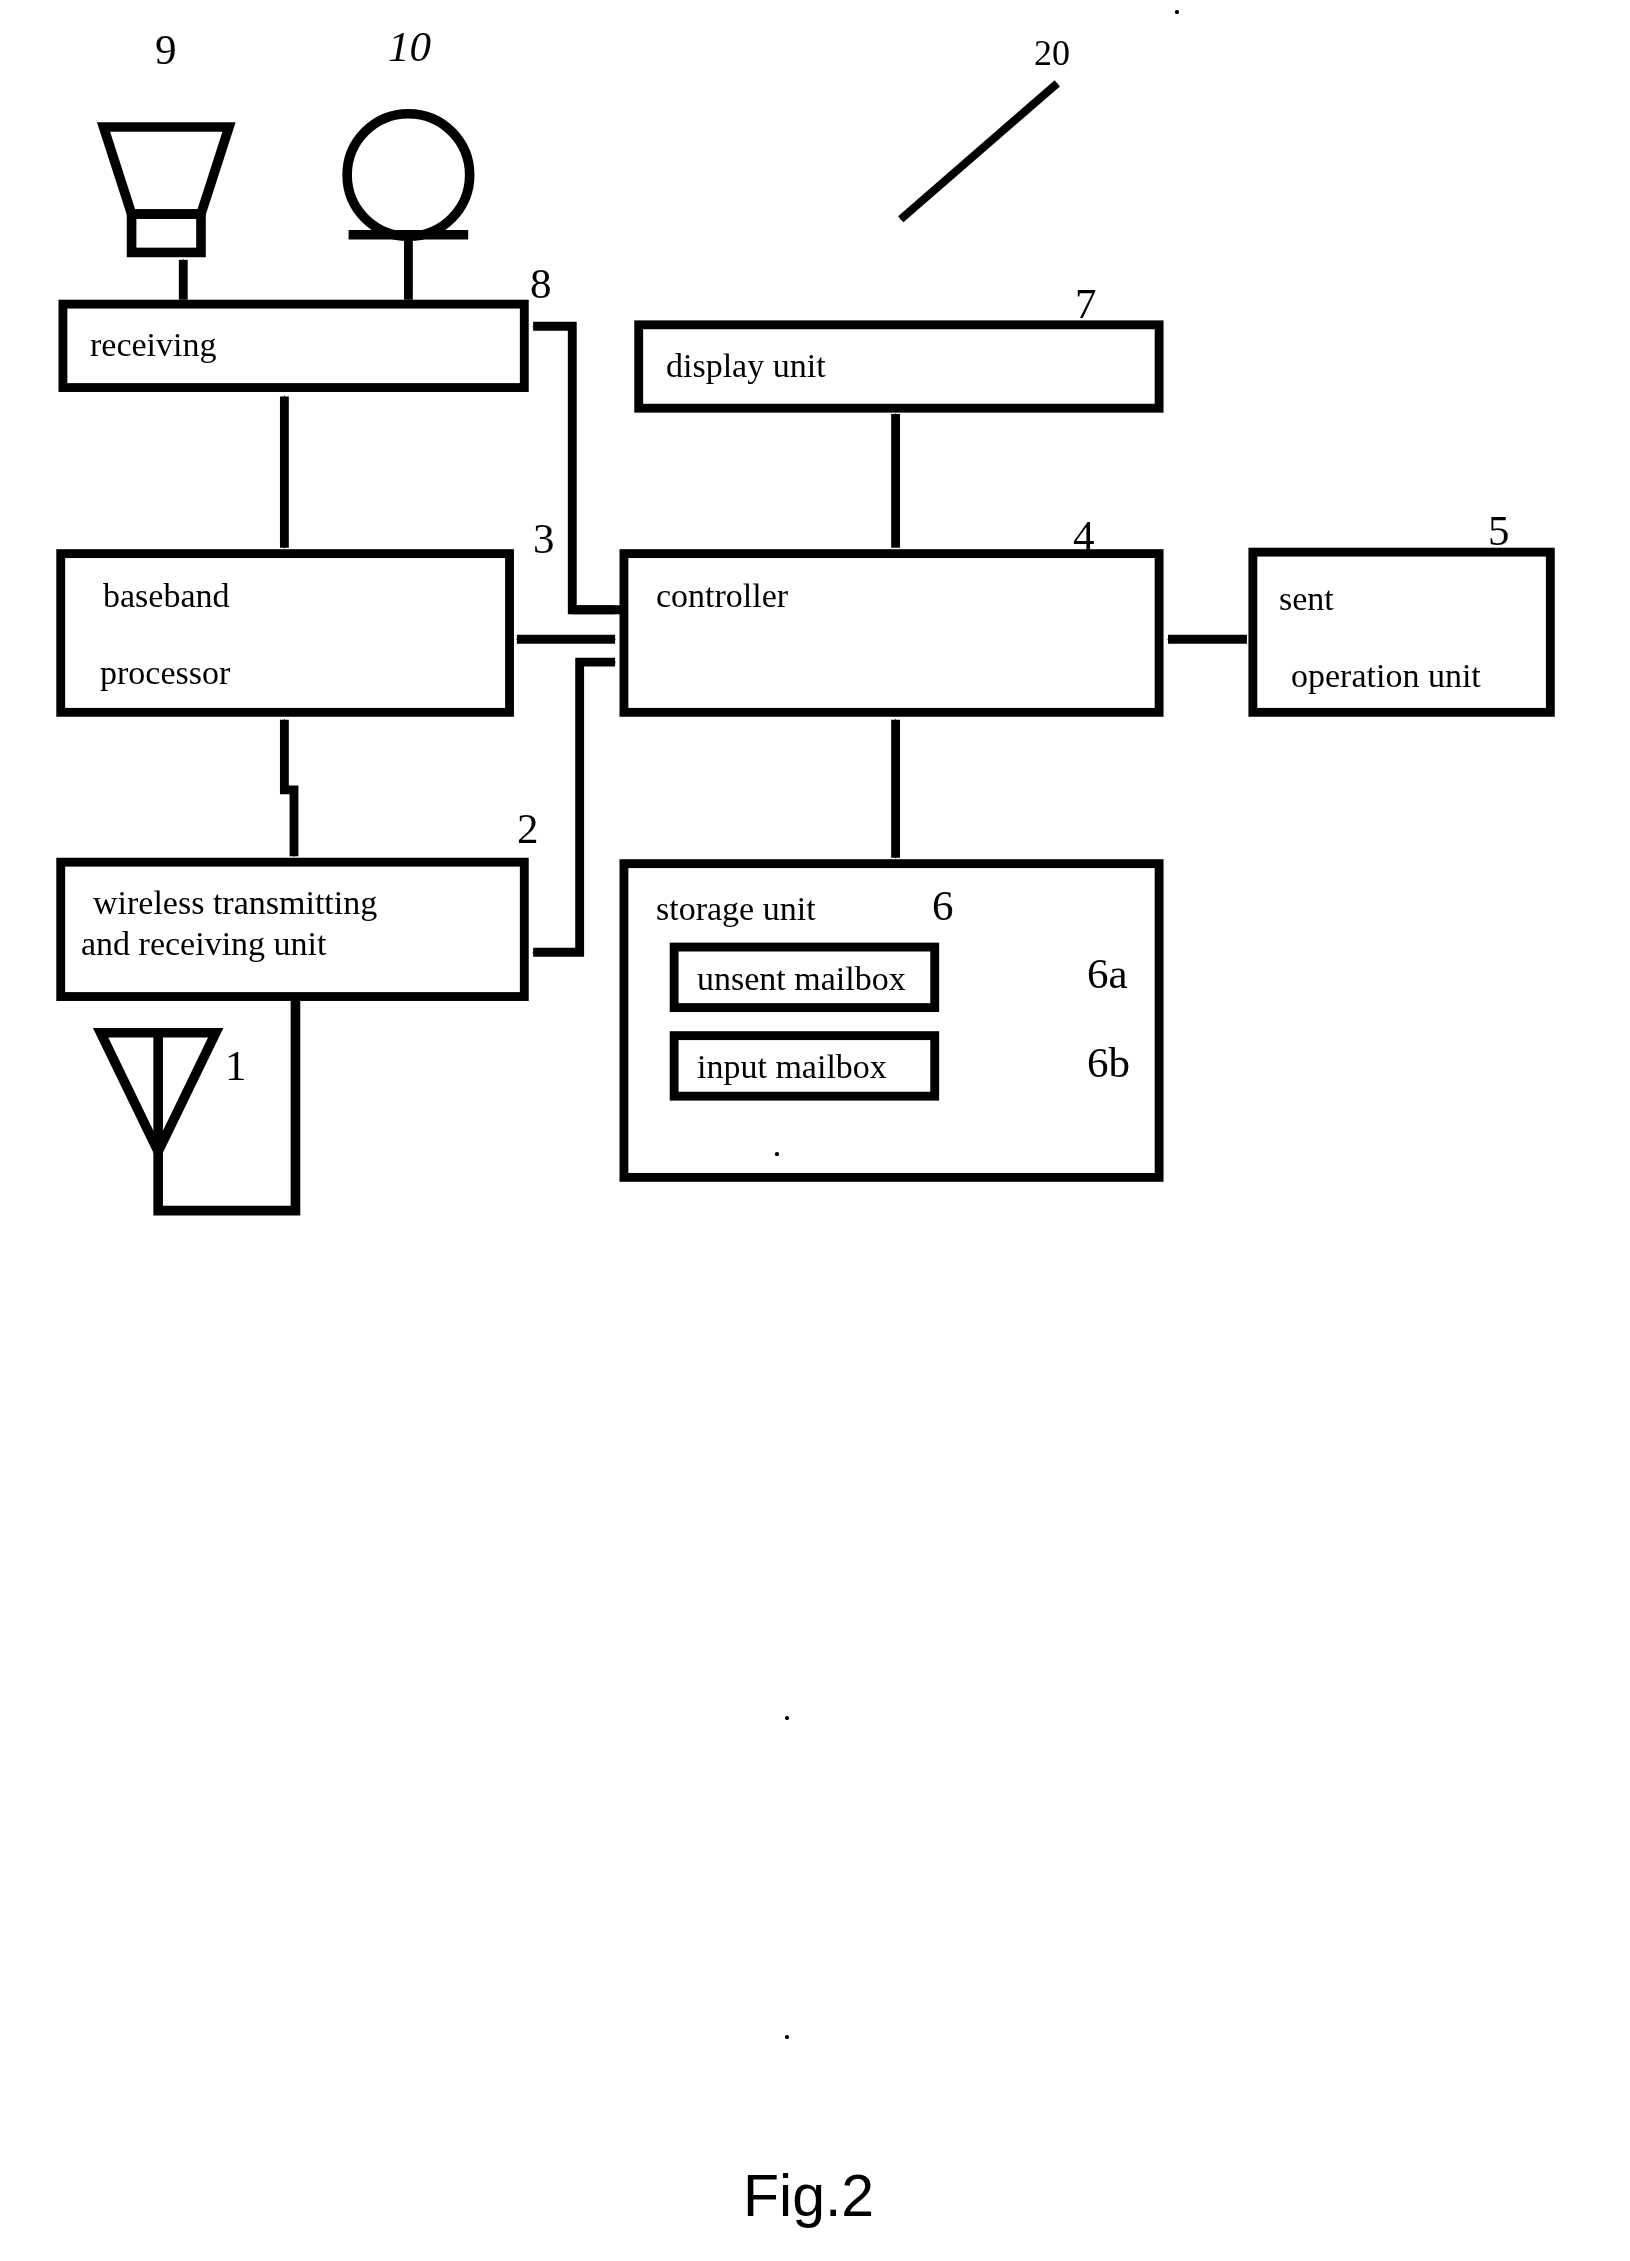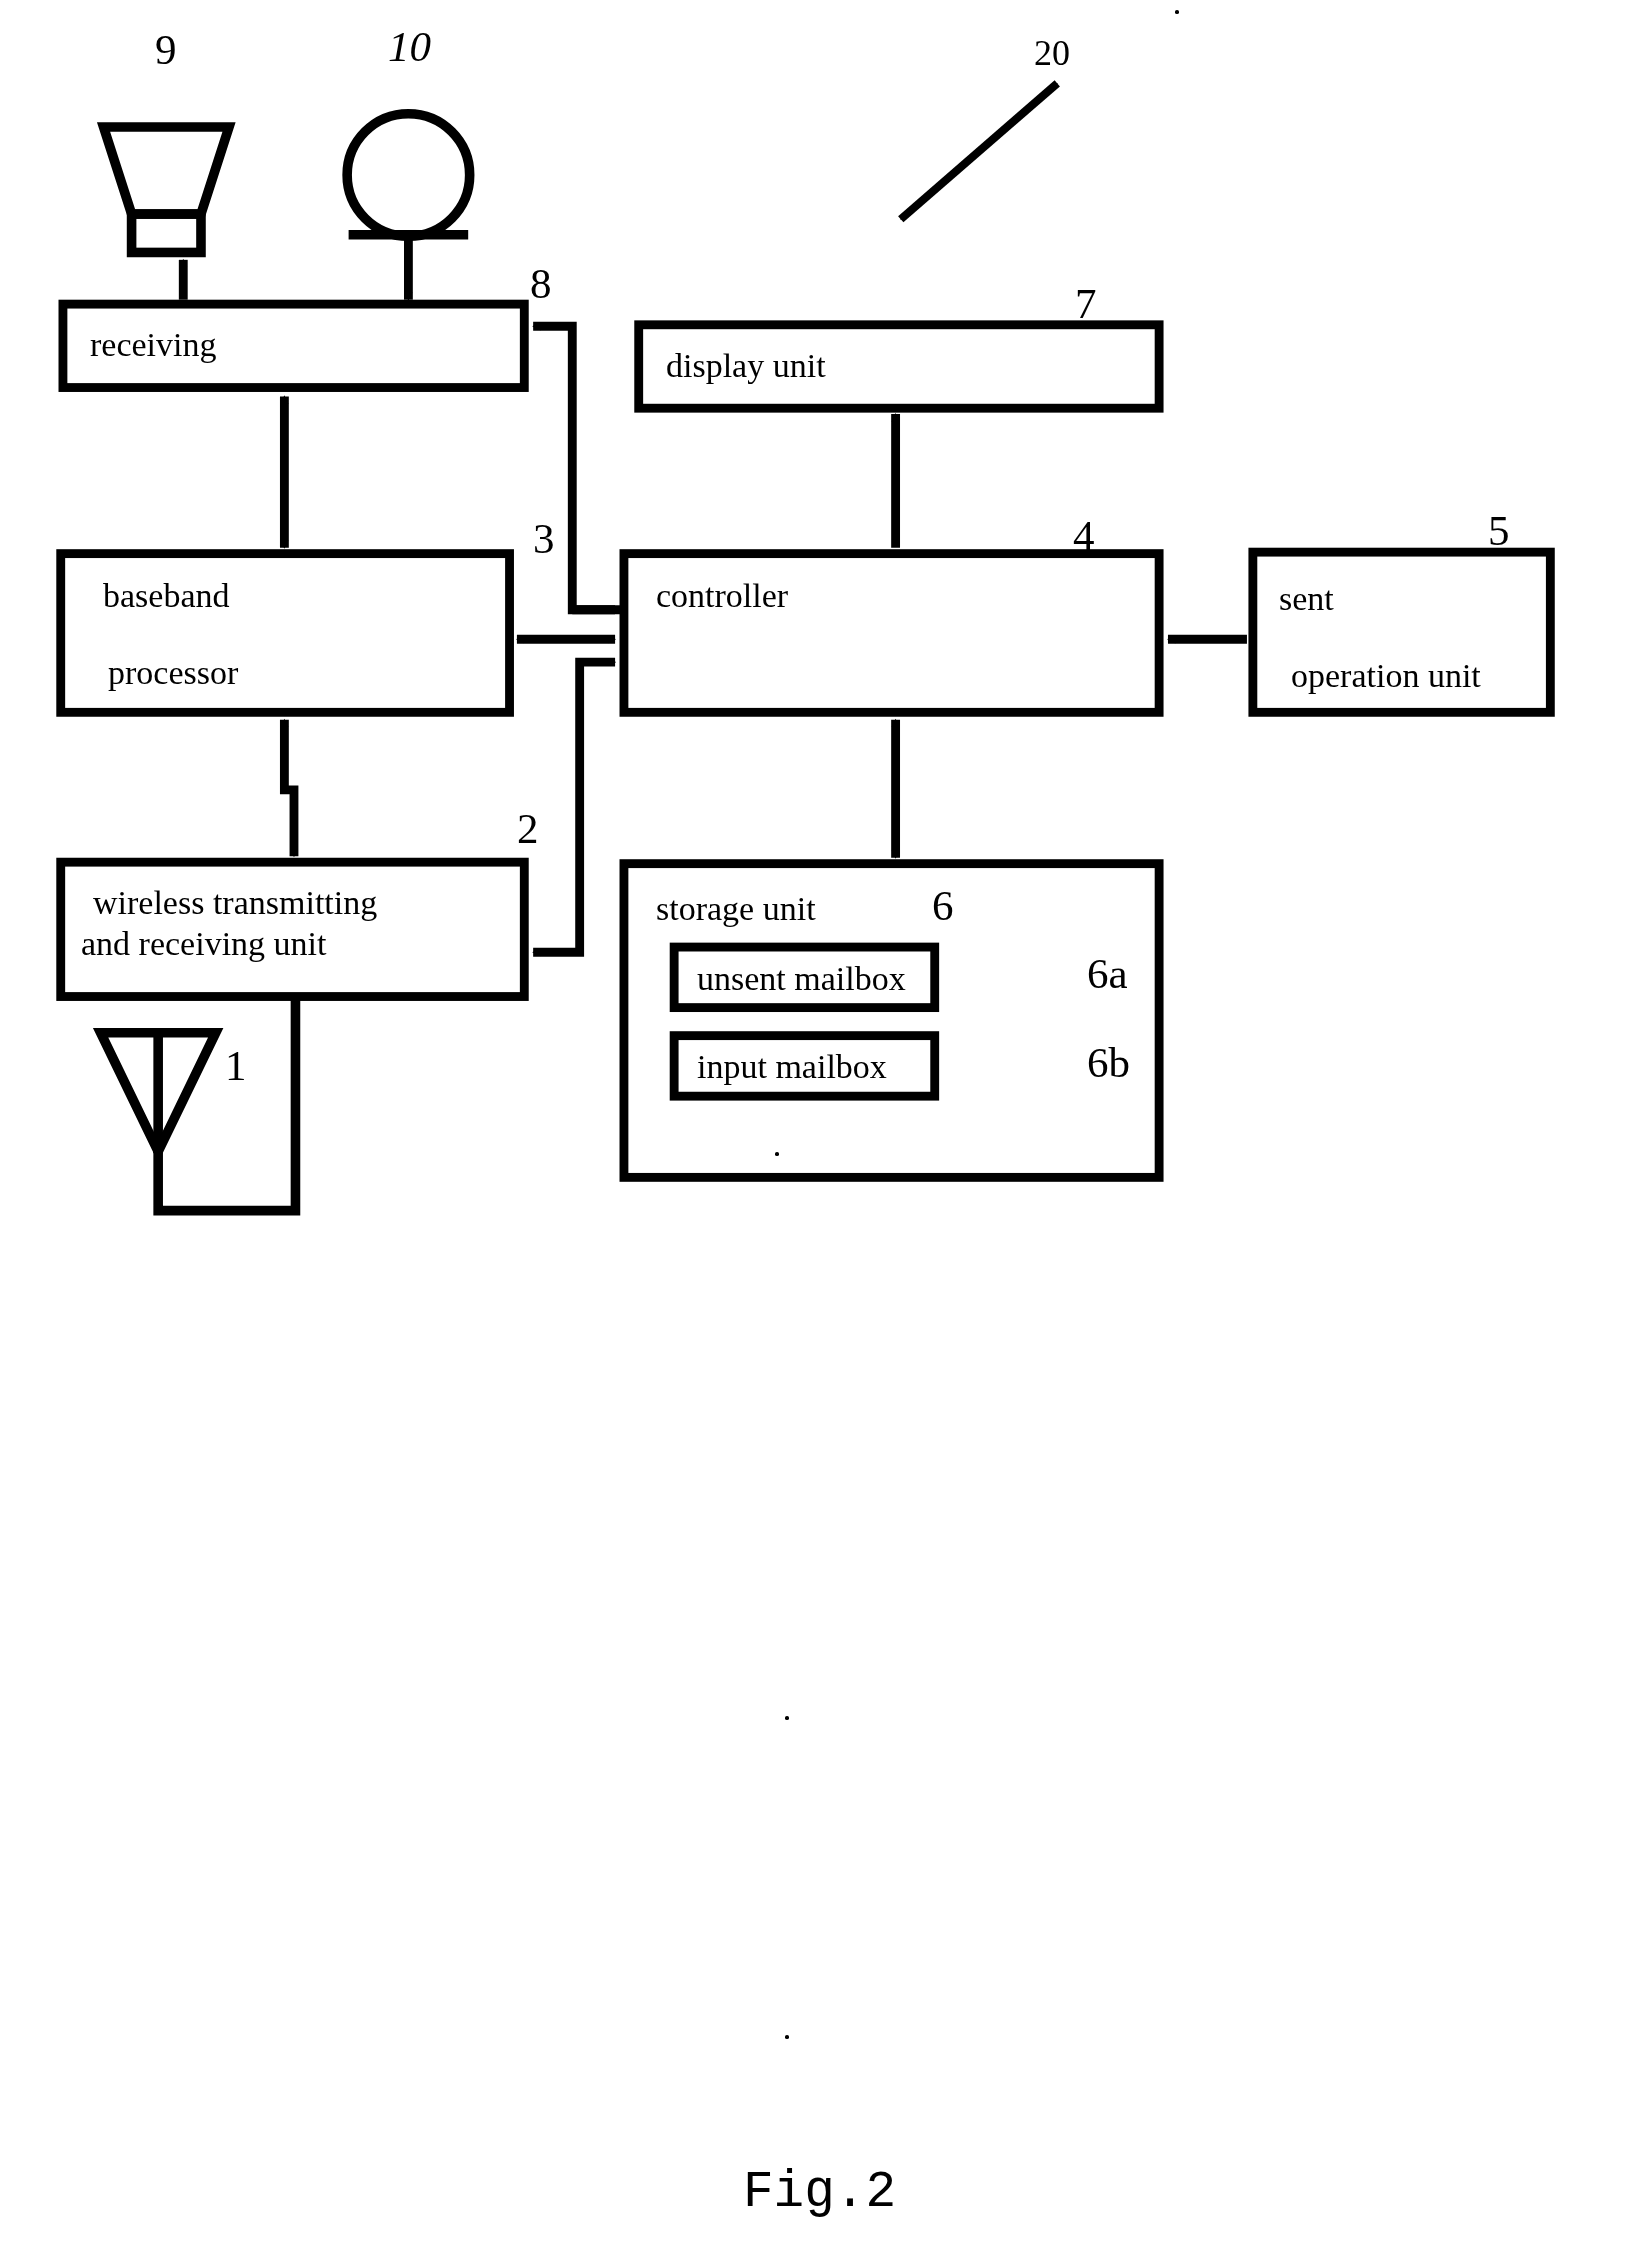--- a/index.html
+++ b/index.html
@@ -37,22 +37,22 @@
   .ref-num {
     position: absolute;
     font-family: "Liberation Serif", "DejaVu Serif", serif;
     font-size: 43px;
     line-height: 1;
     color: #000;
     white-space: pre;
   }
   .fig-caption {
     position: absolute;
-    font-family: Liberation Mono, monospace;
-    font-size: 51px;
+    font-family: Liberation Sans, sans-serif;
+    font-size: 59px;
     line-height: 1;
     color: #000;
     white-space: pre;
   }
   .speck {
     position: absolute;
     width: 3.7px;
     height: 3.7px;
     background: #000;
     border-radius: 50%;
@@ -135,21 +135,21 @@
 
   <div class="ref-num" style="left:1034px; top:35px; font-size:36px;">20</div>
 
   <div class="blk-label" style="left:90px; top:326px;">receiving</div>
   <div class="ref-num" style="left:530px; top:262px;">8</div>
 
   <div class="blk-label" style="left:666px; top:347px;">display unit</div>
   <div class="ref-num" style="left:1075px; top:282px;">7</div>
 
   <div class="blk-label" style="left:103px; top:577px;">baseband</div>
-  <div class="blk-label" style="left:108px; top:654px;">processor</div>
+  <div class="blk-label" style="left:100px; top:654px;">processor</div>
   <div class="ref-num" style="left:533px; top:517px;">3</div>
 
   <div class="blk-label" style="left:656px; top:577px;">controller</div>
   <div class="ref-num" style="left:1073px; top:514px;">4</div>
 
   <div class="blk-label" style="left:1279px; top:580px;">sent</div>
   <div class="blk-label" style="left:1279px; top:657px;margin-left:12px;">operation unit</div>
   <div class="ref-num" style="left:1488px; top:509px;">5</div>
 
   <div class="blk-label" style="left:93px; top:884px;">wireless transmitting</div>

